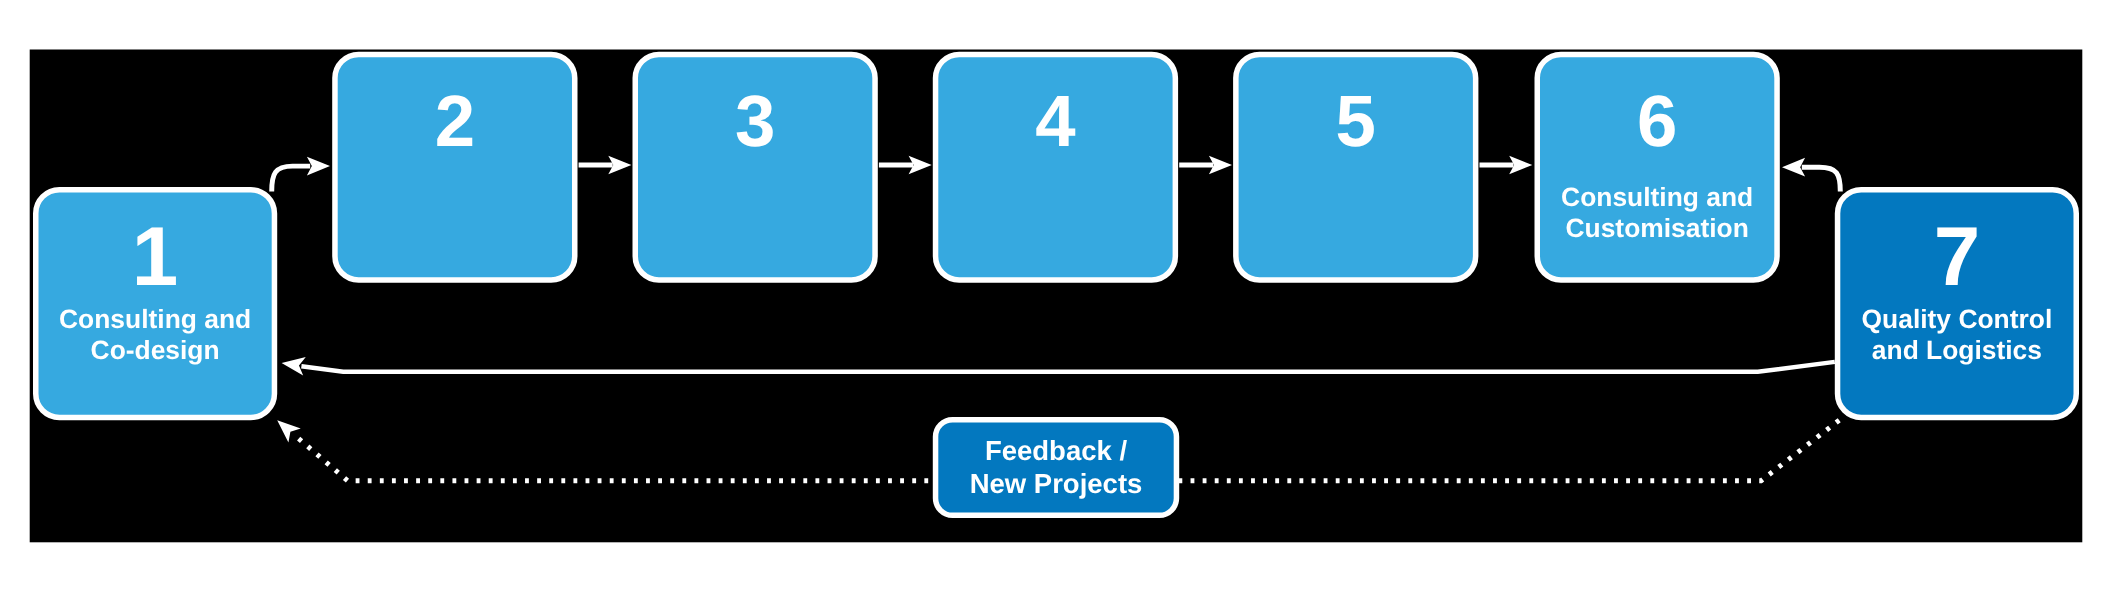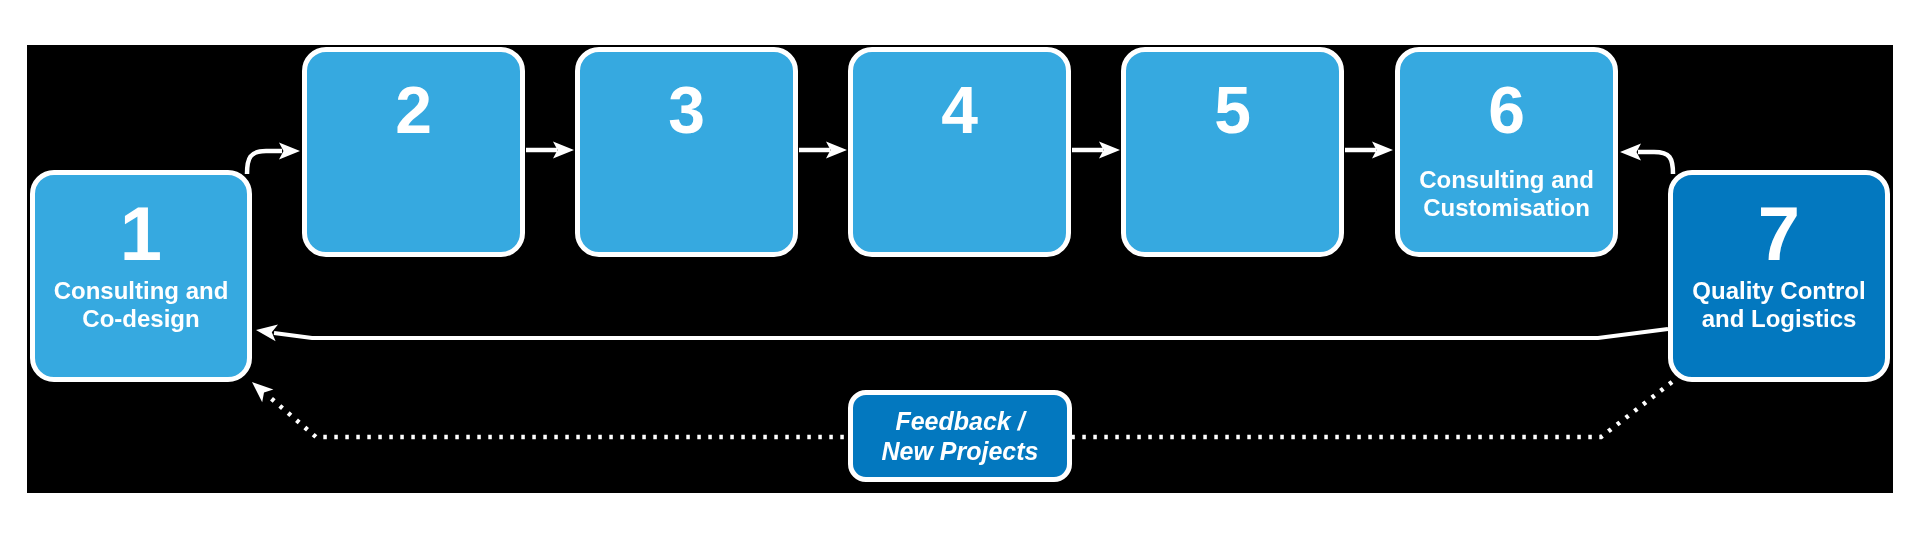--- a/index.html
+++ b/index.html
@@ -137,18 +137,18 @@
     <div class="label">Consulting and
 Customisation</div>
   </div>
 
   <div class="box dark wide" style="left:1668px; top:170px; width:222px; height:212px;">
     <div class="num">7</div>
     <div class="label">Quality Control
 and Logistics</div>
   </div>
 
-  <div class="box dark feedback" style="left:848px; top:390px; width:224px; height:92px;font-style:italic;">
+  <div class="box dark feedback" style="left:848px; top:379px; width:224px; height:92px;">
     <div>Feedback /
 New Projects</div>
   </div>
 
 </div>
 
 </body></html>

